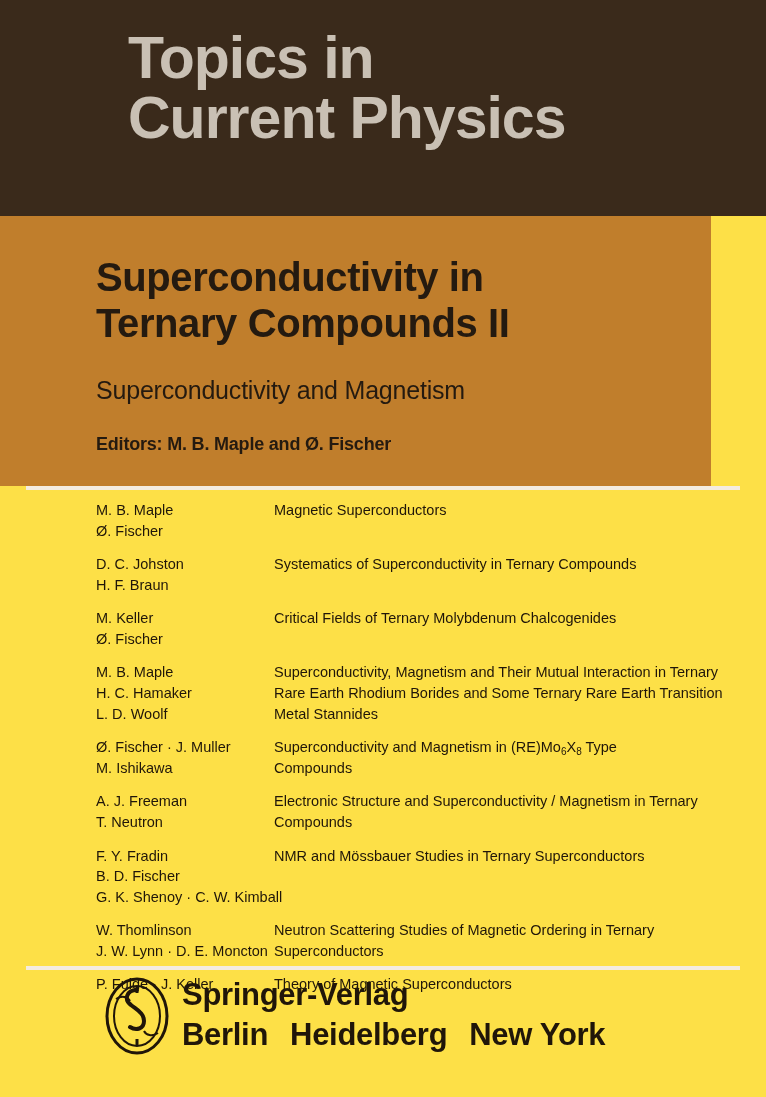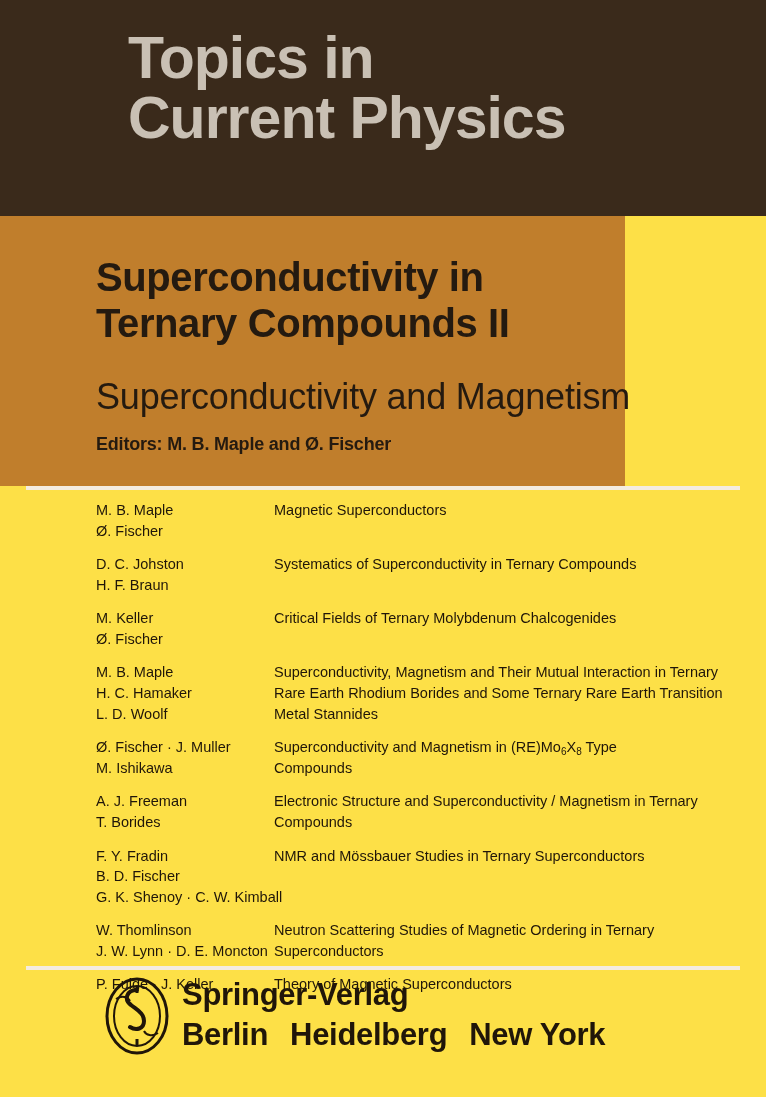--- a/index.html
+++ b/index.html
@@ -40,42 +40,42 @@
     letter-spacing: -1px;
   }
   .series-title .line2 {
     display: block;
   }
   
   .title-area {
     position: absolute;
     left: 0;
     top: 216px;
-    width: 625px;
+    width: 711px;
     height: 270px;
     background: #c07e2c;
   }
   .book-title {
     position: absolute;
     left: 96px;
     top: 38px;
     width: 640px;
     color: #241a10;
     font-size: 40px;
     font-weight: bold;
     line-height: 1.16;
     letter-spacing: -0.4px;
   }
   .book-subtitle {
     position: absolute;
     left: 96px;
     top: 160px;
     width: 640px;
     color: #241a10;
-    font-size: 36px;
+    font-size: 25px;
     font-weight: normal;
     letter-spacing: -0.2px;
   }
   .editors {
     position: absolute;
     left: 96px;
     top: 218px;
     width: 640px;
     color: #241a10;
     font-size: 18px;
@@ -217,21 +217,21 @@
       <div class="entry">
         <div class="authors">
           <span class="author-line">Ø. Fischer · J. Muller</span>
           <span class="author-line">M. Ishikawa</span>
         </div>
         <div class="chapter">Superconductivity and Magnetism in (RE)Mo<sub>6</sub>X<sub>8</sub> Type<br>Compounds</div>
       </div>
       <div class="entry">
         <div class="authors">
           <span class="author-line">A. J. Freeman</span>
-          <span class="author-line">T. Borides</span>
+          <span class="author-line">T. Neutron</span>
         </div>
         <div class="chapter">Electronic Structure and Superconductivity / Magnetism in Ternary Compounds</div>
       </div>
       <div class="entry">
         <div class="authors">
           <span class="author-line">F. Y. Fradin</span>
           <span class="author-line">B. D. Fischer</span>
           <span class="author-line">G. K. Shenoy · C. W. Kimball</span>
         </div>
         <div class="chapter">NMR and Mössbauer Studies in Ternary Superconductors</div>

